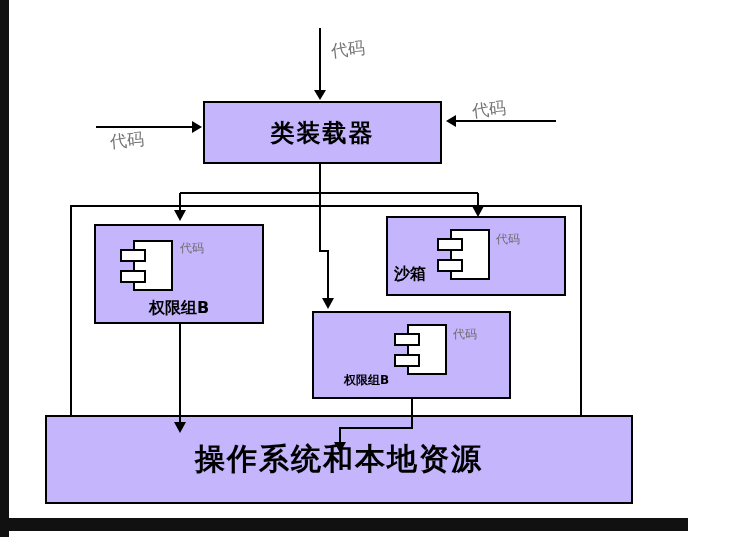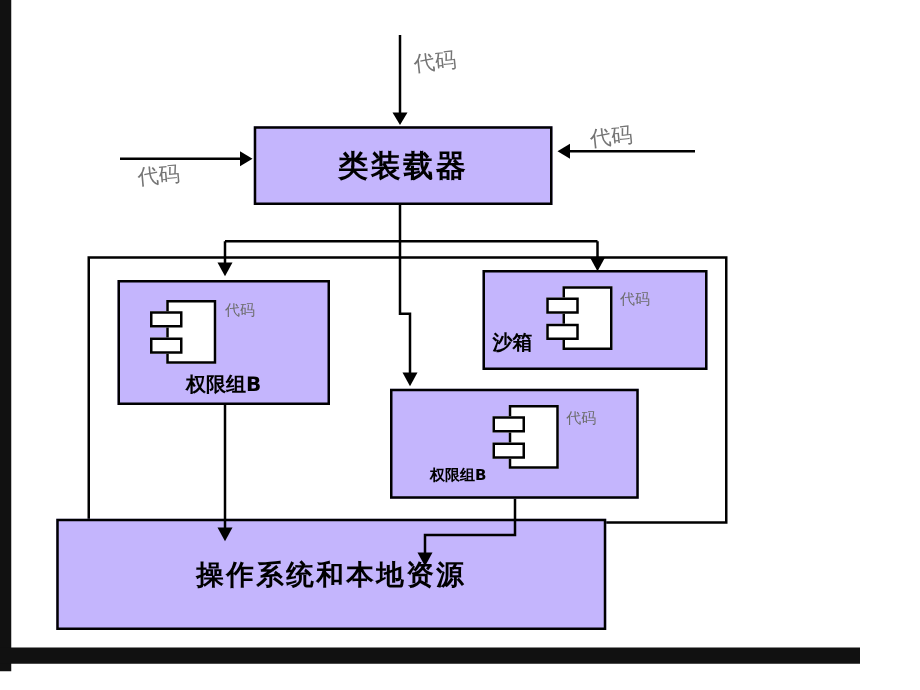--- a/index.html
+++ b/index.html
@@ -100,21 +100,21 @@
   <div class="box" style="left:312px; top:311px; width:199px; height:88px;"></div>
   <div>
     <div class="comp-main" style="left:407px; top:324px; width:40px; height:51px;"></div>
     <div class="comp-tab" style="left:394px; top:333px; width:26px; height:13px;"></div>
     <div class="comp-tab" style="left:394px; top:354px; width:26px; height:13px;"></div>
   </div>
   <div class="code-small" style="left:453px; top:326px;">代码</div>
   <div class="bold-label" style="left:344px; top:372px; font-size:12px;">权限组B</div>
 
 
-  <div class="box title-center" style="left:45px; top:415px; width:440px; height:89px; font-size:22px; letter-spacing:2px;">
+  <div class="box title-center" style="left:45px; top:415px; width:588px; height:89px; font-size:30px; letter-spacing:2px;">
     <span>操作系统和本地资源</span>
   </div>
 
   <div class="code-note" style="left:331px; top:38px; transform:rotate(-6deg);">代码</div>
   <div class="code-note" style="left:110px; top:129px; transform:rotate(-5deg);">代码</div>
   <div class="code-note" style="left:472px; top:98px; transform:rotate(-6deg);">代码</div>
 
 
   <svg id="arrow-layer" width="736" height="552" viewBox="0 0 736 552">
     <g stroke="#000000" stroke-width="2" fill="none">

